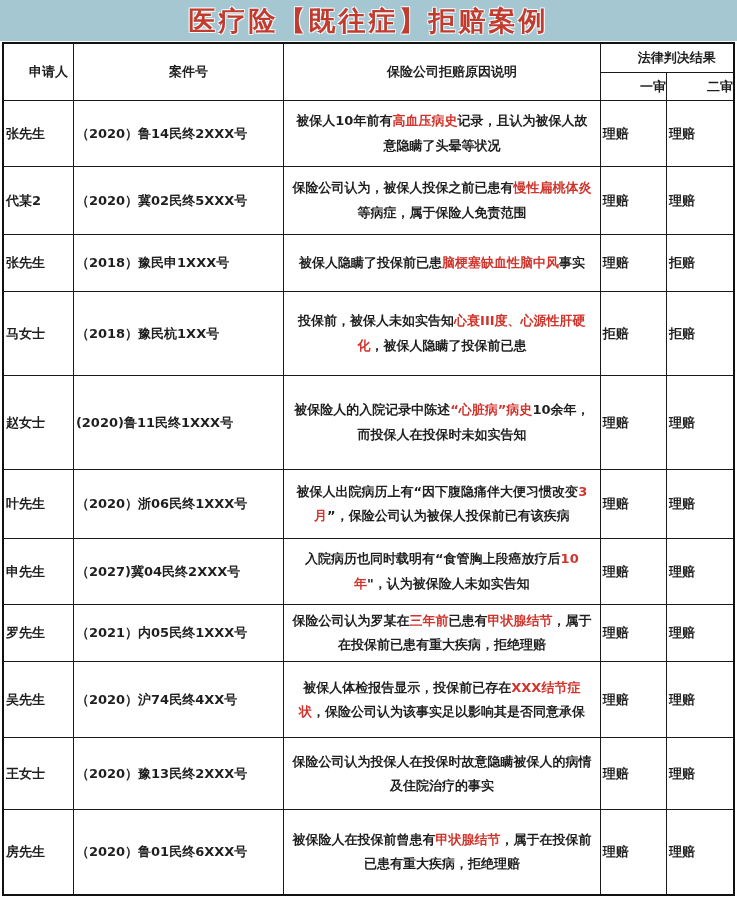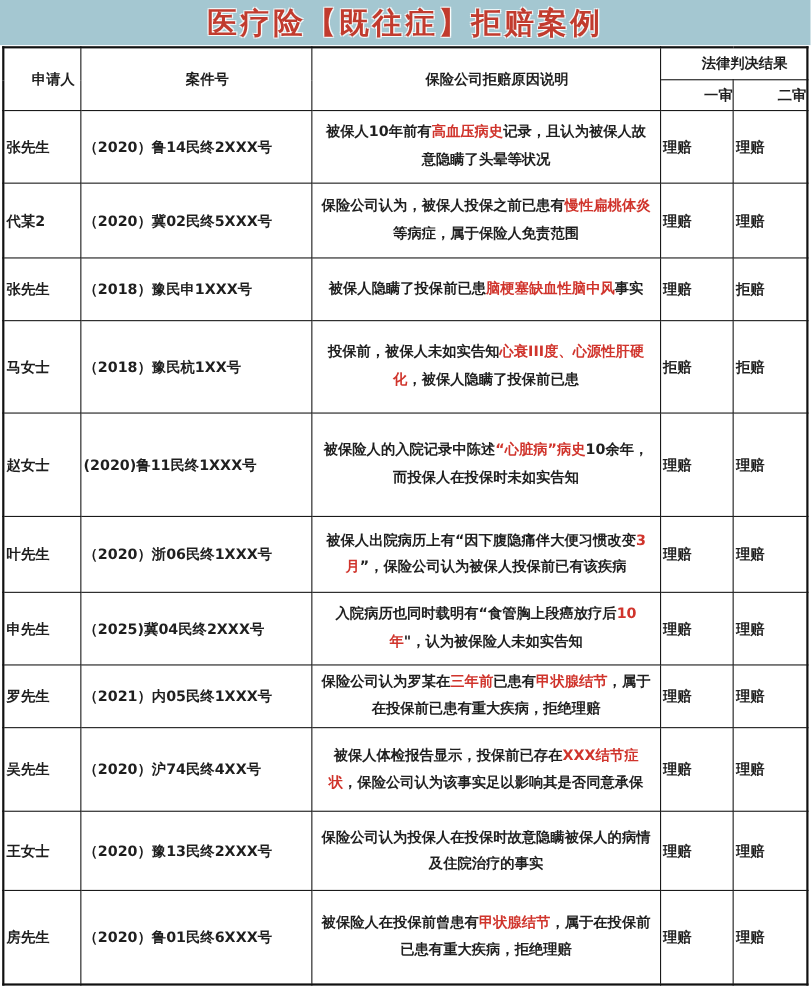--- a/index.html
+++ b/index.html
@@ -122,21 +122,21 @@
         </tr>
         <tr>
           <td class="applicant">叶先生</td>
           <td class="case">（2020）浙06民终1XXX号</td>
           <td class="reason"><span>被保人出院病历上有“因下腹隐痛伴大便习惯改变</span><span class="red">3月</span><span>”，保险公司认为被保人投保前已有该疾病</span></td>
           <td class="verdict">理赔</td>
           <td class="verdict">理赔</td>
         </tr>
         <tr>
           <td class="applicant">申先生</td>
-          <td class="case">（2025)冀04民终2XXX号</td>
+          <td class="case">（2027)冀04民终2XXX号</td>
           <td class="reason"><span>入院病历也同时载明有“食管胸上段癌放疗后</span><span class="red">10年</span><span>"，认为被保险人未如实告知</span></td>
           <td class="verdict">理赔</td>
           <td class="verdict">理赔</td>
         </tr>
         <tr>
           <td class="applicant">罗先生</td>
           <td class="case">（2021）内05民终1XXX号</td>
           <td class="reason"><span>保险公司认为罗某在</span><span class="red">三年前</span><span>已患有</span><span class="red">甲状腺结节</span><span>，属于在投保前已患有重大疾病，拒绝理赔</span></td>
           <td class="verdict">理赔</td>
           <td class="verdict">理赔</td>

